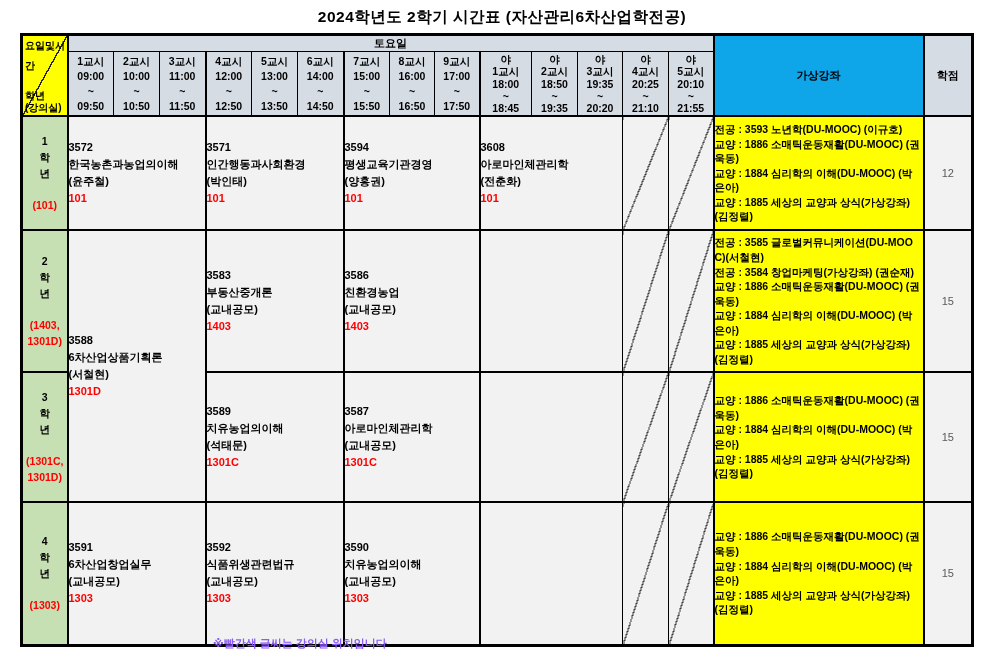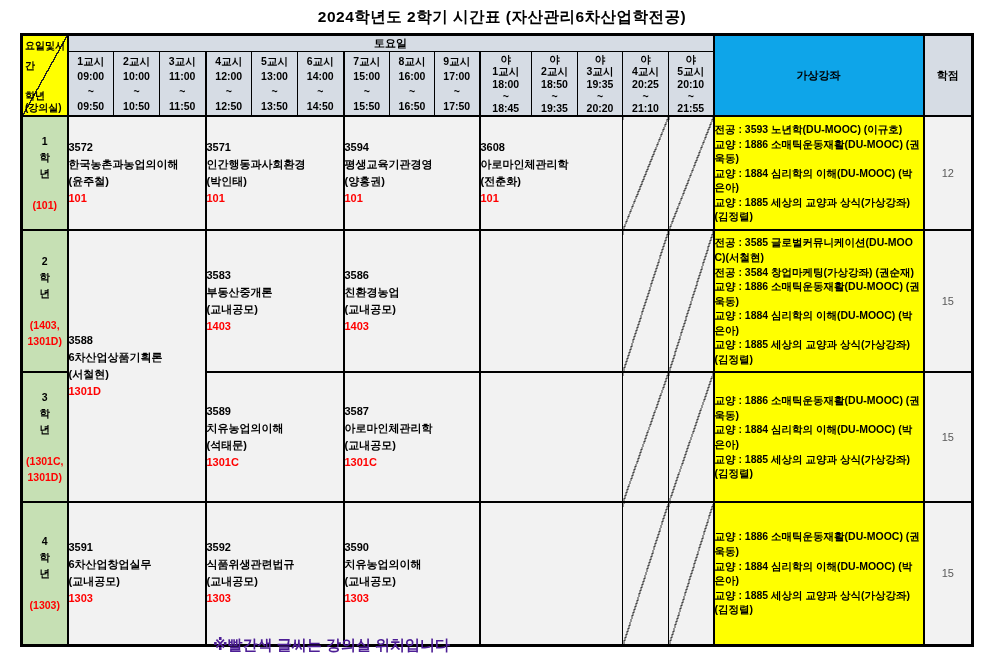--- a/index.html
+++ b/index.html
@@ -56,21 +56,21 @@
       transparent calc(50% - 0.6px),#3a3a3a calc(50% - 0.6px),
       #3a3a3a calc(50% + 0.6px),transparent calc(50% + 0.6px));
   }
   .virtual{
     background:#ffff00;font-weight:bold;font-size:10.5px;line-height:14.6px;
     text-align:left;padding:2px 3px;white-space:pre-line;word-break:break-all;
   }
   .credit{background:#f2f2f2;text-align:center;font-size:11px;color:#595959;}
   .note{
     position:absolute;left:213px;top:636px;
-    font-size:15px;font-weight:bold;color:#4c1d95;
+    font-size:11px;font-weight:bold;color:#8b5cf6;
   }
 </style>
 </head>
 <body>
 
 <div class="title">2024학년도 2학기 시간표 (자산관리6차산업학전공)</div>
 
 <table class="tt">
   <colgroup>
     <col style="width:46px">

